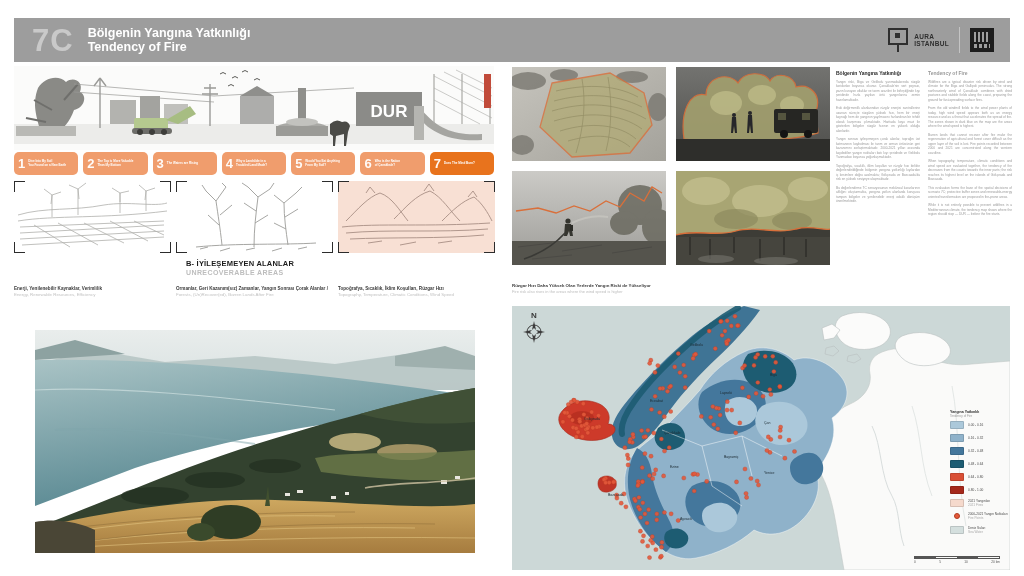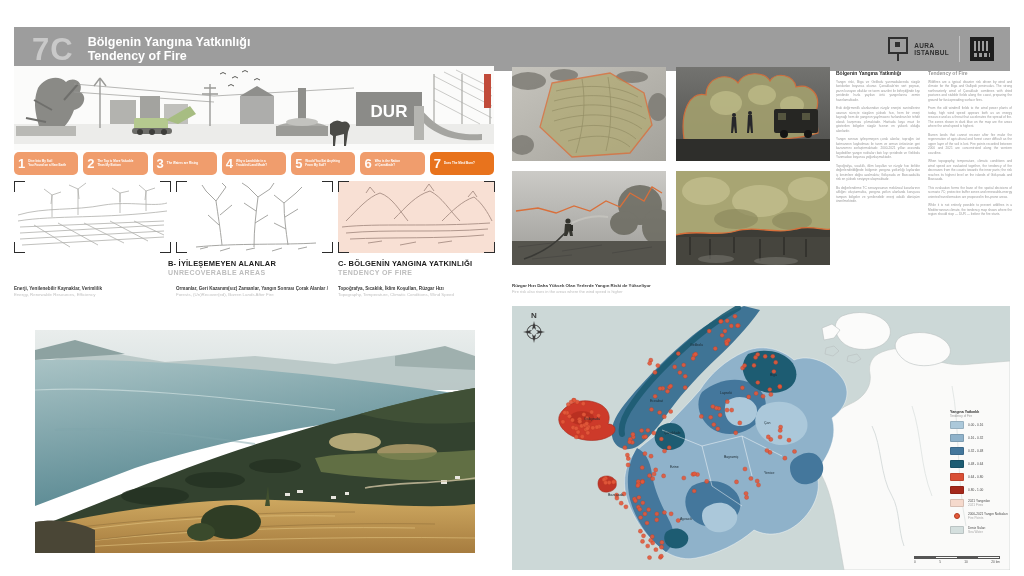--- a/index.html
+++ b/index.html
@@ -1,21 +1,21 @@
 <!DOCTYPE html>
 <html><head>
 <meta charset="utf-8">
 <style>
   html,body{margin:0;padding:0;background:#ffffff;}
   *{box-sizing:border-box;}
   body{font-family:"Liberation Sans", sans-serif;}
   .board{position:relative;width:1024px;height:576px;background:#ffffff;overflow:hidden;}
 
   
-  .header{position:absolute;left:14px;top:27px;width:996px;height:44px;background:#9d9d9d;display:flex;align-items:center;}
+  .header{position:absolute;left:14px;top:18px;width:996px;height:44px;background:#9d9d9d;display:flex;align-items:center;}
   .header-code{font-size:31px;font-weight:bold;color:#c9c9c9;margin-left:18px;letter-spacing:1px;line-height:1;}
   .header-titles{margin-left:14px;color:#ffffff;}
   .header-titles .t1{font-size:12.5px;font-weight:bold;line-height:1.15;}
   .header-titles .t2{font-size:12.5px;font-weight:bold;line-height:1.15;}
   .header-logos{margin-left:auto;margin-right:16px;display:flex;align-items:center;gap:10px;}
   .aura-logo{display:flex;align-items:center;gap:5px;}
   .aura-text{font-size:6.5px;font-weight:bold;color:#2f2f2f;line-height:1.1;letter-spacing:.3px;}
   .logo-sep{width:1px;height:26px;background:#c4c4c4;}
   .sq-logo{width:24px;height:24px;background:#1d1d1d;position:relative;}
   .sq-logo:before{content:"";position:absolute;left:4px;top:4px;width:16px;height:10px;background:repeating-linear-gradient(90deg,#9d9d9d 0 2px,#1d1d1d 2px 4px);}
@@ -239,21 +239,21 @@
     <svg width="157" height="72" viewBox="0 0 157 72">
       <g stroke="#9c9c98" stroke-width="0.9" fill="none">
         <path d="M46,64 C44,46 42,34 40,20 M40,20 L30,10 M40,20 L50,6 M44,34 L56,24 M43,44 L32,34 M50,6 L46,2 M30,10 L26,4"></path>
         <path d="M78,66 C78,48 80,32 82,16 M82,16 L72,6 M82,16 L94,8 M80,30 L68,22 M79,42 L92,34 M94,8 L98,2 M72,6 L66,2"></path>
         <path d="M112,64 C110,50 108,36 108,22 M108,22 L98,14 M108,22 L120,12 M109,36 L122,28 M110,48 L98,42 M120,12 L126,6"></path>
         <path d="M20,66 C60,62 110,64 140,62"></path>
         <path d="M24,68 l8,-2 M44,70 l10,-3 M70,69 l9,-2 M96,70 l10,-3 M122,68 l9,-2"></path>
       </g>
     </svg>
   </div>
-  <div class="sec-title" style="left:168px;">
+  <div class="sec-title" style="left:186px;">
     <div class="tr">B- İYİLEŞEMEYEN ALANLAR</div>
     <div class="en">UNRECOVERABLE AREAS</div>
   </div>
   <div class="sec-desc" style="left:176px;">
     <div class="tr">Ormanlar, Geri Kazanım(sız) Zamanlar, Yangın Sonrası Çorak Alanlar /</div>
     <div class="en">Forests, (Un)Recover(ed), Barren Lands After Fire</div>
   </div>
 
   <div class="panel salmon" style="left:338px;">
     <span class="corner tl"></span><span class="corner tr"></span>
@@ -261,24 +261,20 @@
     <svg width="157" height="72" viewBox="0 0 157 72">
       <g stroke="#a88f85" stroke-width="0.9" fill="none">
         <path d="M8,40 C20,28 30,16 42,12 C54,16 62,30 70,40"></path>
         <path d="M56,38 C68,26 78,14 92,10 C104,16 112,30 122,40"></path>
         <path d="M104,40 C114,30 124,20 136,16 C144,22 150,32 154,40"></path>
         <path d="M28,12 l4,-6 5,6 M86,10 l5,-7 5,7 M130,16 l5,-6 4,6"></path>
         <path d="M4,46 C40,42 90,46 152,42 M8,52 C50,48 100,52 150,48 M12,58 C52,56 104,58 146,54"></path>
         <path d="M30,62 l14,-2 M62,64 l16,-3 M100,62 l14,-2"></path>
       </g>
     </svg>
-  </div>
-  <div class="sec-title" style="left:338px;">
-    <div class="tr">C- BÖLGENİN YANGINA YATKINLIĞI</div>
-    <div class="en">TENDENCY OF FIRE</div>
   </div>
   <div class="sec-desc" style="left:338px;">
     <div class="tr">Topoğrafya, Sıcaklık, İklim Koşulları, Rüzgar Hızı</div>
     <div class="en">Topography, Temperature, Climatic Conditions, Wind Speed</div>
   </div>
 
   <div class="landscape">
     <svg width="440" height="223" viewBox="0 0 440 223">
       <defs>
         <linearGradient id="sky" x1="0" y1="0" x2="0" y2="1">

